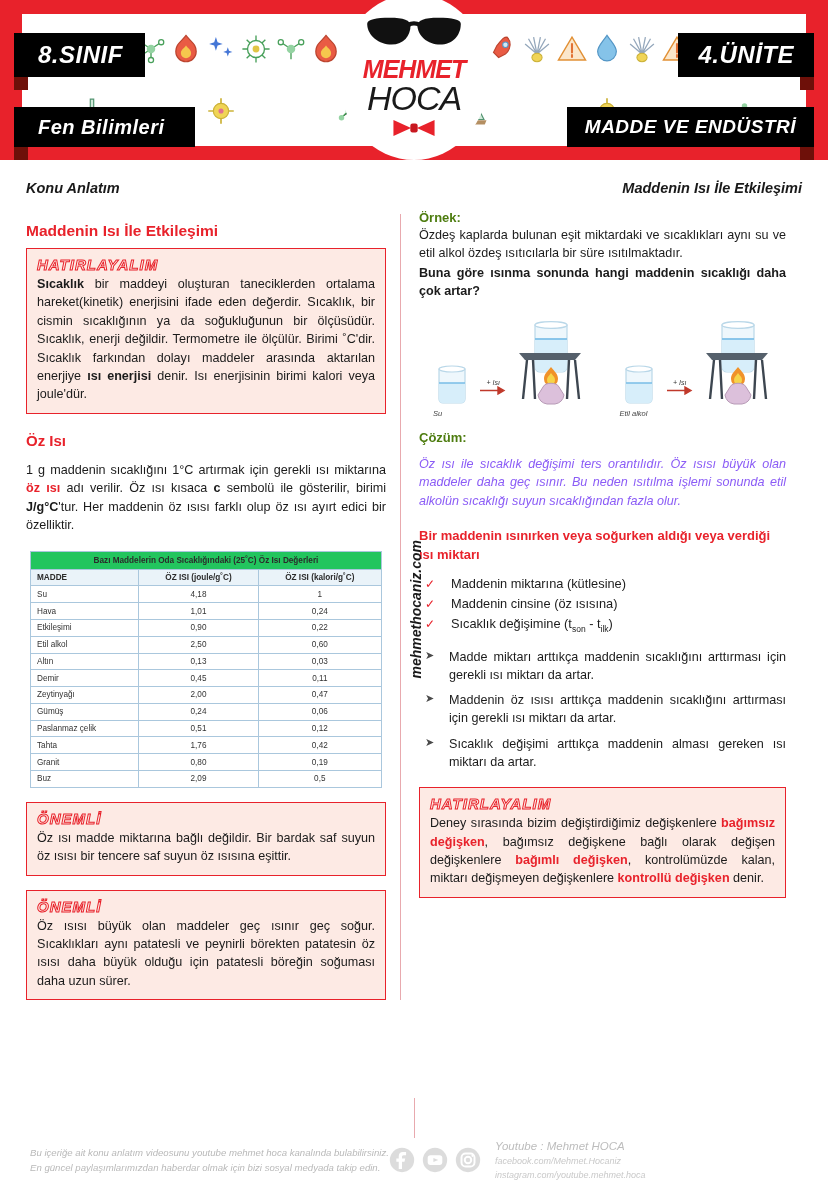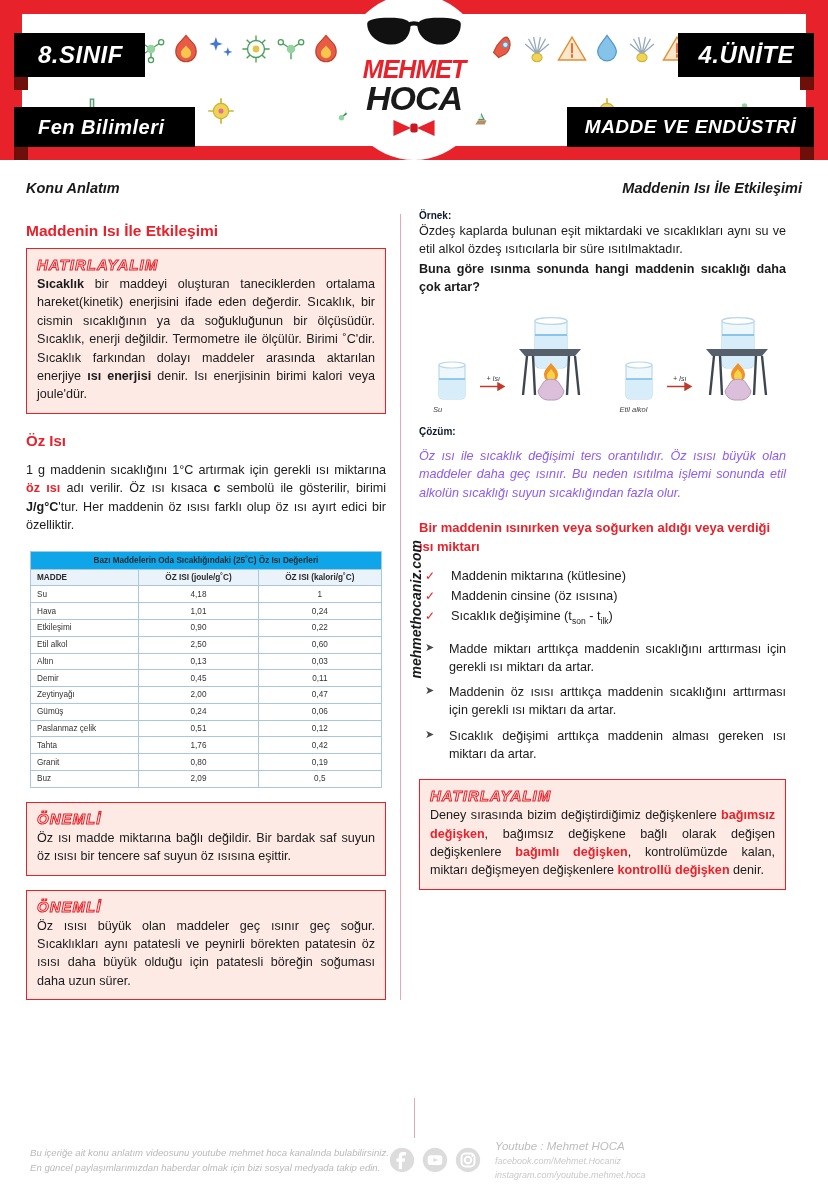--- a/index.html
+++ b/index.html
@@ -95,21 +95,21 @@
     align-items: center;
     justify-content: center;
     z-index: 6;
   }
   .logo-glasses { width: 104px; height: 40px; margin-bottom: 2px; }
   .logo-mehmet {
     font-size: 25px; font-weight: 900; color: #e8222b;
     font-style: italic; letter-spacing: -1px; line-height: 1;
   }
   .logo-hoca {
-    font-size: 34px; font-weight: 700; color: #1a1a1a;
+    font-size: 34px; font-weight: 400; color: #1a1a1a;
     font-style: italic; letter-spacing: -1px; line-height: .95;
   }
   .logo-bow { width: 44px; height: 22px; margin-top: 3px; }
 
   
   .subheader {
     position: relative;
     height: 36px;
     margin: 10px 26px 0 26px;
     display: flex;
@@ -216,44 +216,44 @@
     border-collapse: collapse;
     font-size: 8.2px;
     color: #333;
   }
   table.oz td, table.oz th {
     border: 1px solid #aac7dd;
     padding: 3.4px 6px;
   }
   table.oz caption.cap {
     caption-side: top;
-    background: #0ea5e9;
+    background: #22c55e;
     border: 1px solid #aac7dd;
     border-bottom: none;
     font-size: 8.2px;
     font-weight: bold;
     color: #2b2b2b;
     padding: 4px 16px;
     text-align: center;
   }
   table.oz th {
     background: #eaf3f9;
     font-size: 8.2px;
     font-weight: bold;
     color: #2b2b2b;
   }
   table.oz th.left, table.oz td.left { text-align: left; }
   table.oz td.num { text-align: center; }
   table.oz tr td { background: #ffffff; }
 
   
   .r-label {
-    color: #0f172a;
-    font-weight: bold;
-    font-size: 10px;
+    color: #4d7c0f;
+    font-weight: bold;
+    font-size: 13px;
     margin-bottom: 1px;
   }
   .r-text {
     font-size: 12.6px;
     line-height: 1.46;
     color: #1b1b1b;
     text-align: justify;
   }
   .r-bold { font-weight: bold; }
   .r-italic {

